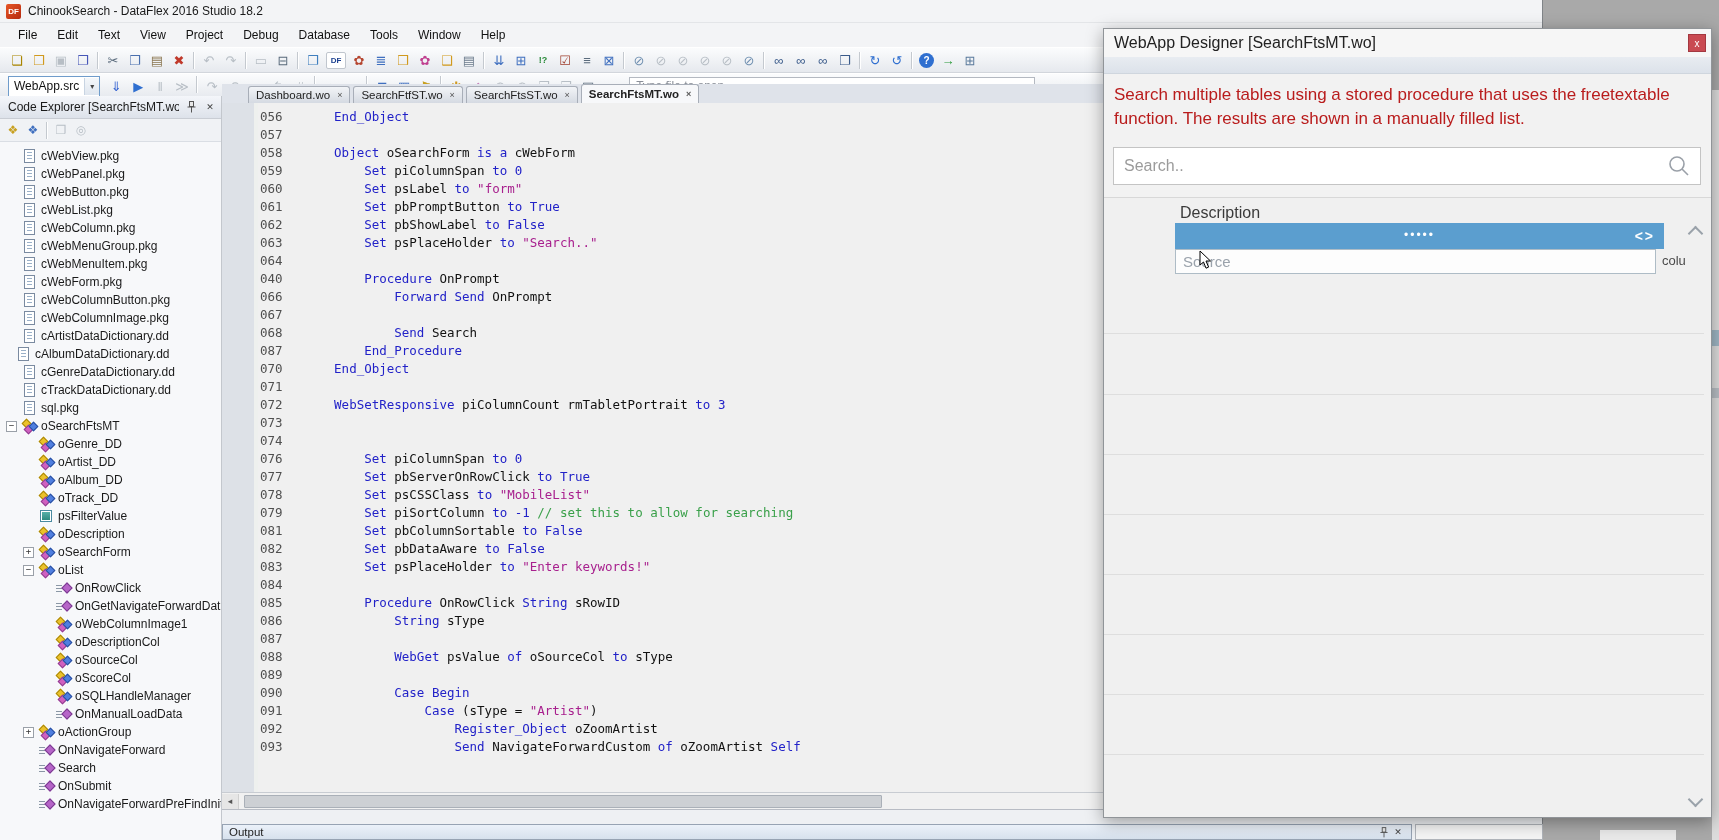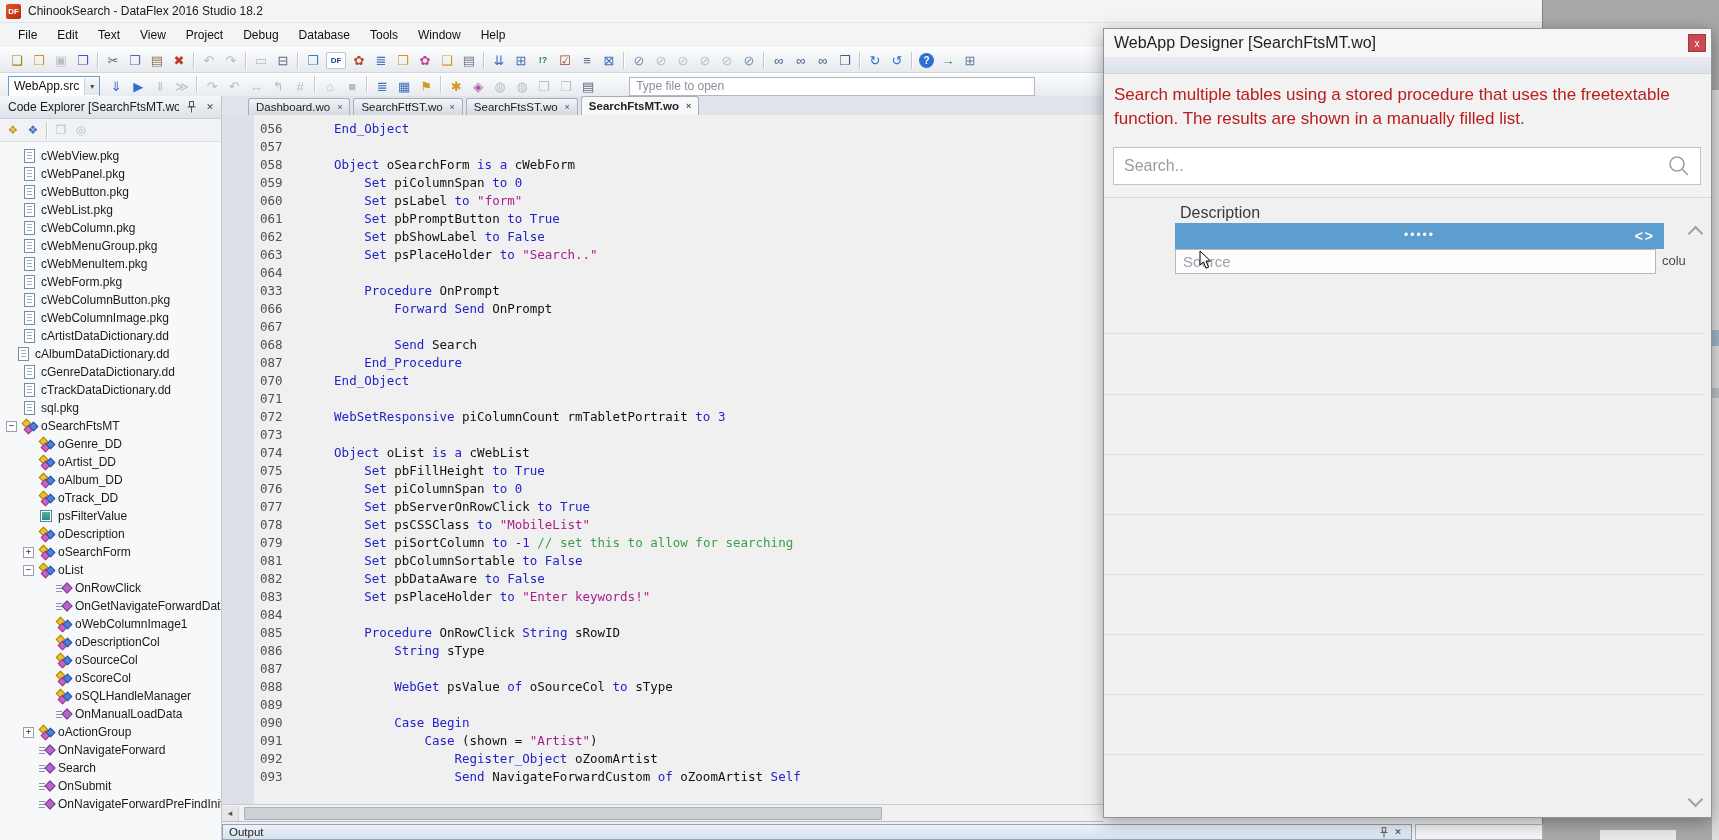--- a/index.html
+++ b/index.html
@@ -75,21 +75,21 @@
   .ic-mth::before{content:"";position:absolute;left:0;top:4px;width:6px;height:8px;
     background:repeating-linear-gradient(to bottom,#8a97a5 0 1px,transparent 1px 3px);}
   .ic-mth i{left:7px;top:3px;width:6px;height:6px;transform:rotate(45deg);
     background:#b665c8;border:1px solid #7a3a90;}
   .ic-prop::before{content:"";position:absolute;left:1px;top:1px;width:10px;height:10px;
     background:#fff;border:1px solid #4a8aa0;}
   .ic-prop::after{content:"";position:absolute;left:3px;top:3px;width:8px;height:8px;
     background:linear-gradient(#58b0a8,#2f8a80);}
 
   
-  .editor{position:absolute;left:222px;top:96px;width:881px;height:726px;
+  .editor{position:absolute;left:222px;top:84px;width:881px;height:726px;
     background:#f0f0f0;border-bottom:1px solid #b8bcc4;box-sizing:border-box;}
   .tabstrip{height:19px;display:flex;align-items:flex-end;background:#dfe3ea;
     border-bottom:1px solid #98a0ac;padding-left:26px;}
   .tab{height:16px;display:flex;align-items:center;padding:0 7px;font-size:11.5px;
     color:#222;background:linear-gradient(#f2f4f7,#d5dae2);border:1px solid #a8aeb8;
     border-bottom:none;border-radius:3px 3px 0 0;margin-right:3px;flex:none;}
   .tab.active{background:#f7f8fa;font-weight:bold;height:18px;}
   .tab .tx{margin-left:7px;font-size:9px;color:#555;}
   .code{position:absolute;top:19px;left:0;right:0;bottom:16px;overflow:hidden;
     font-family:"DejaVu Sans Mono",monospace;font-size:12.5px;
@@ -616,21 +616,21 @@
           </div>
           <div class="codeline">
             <span class="lnum">063</span>
             <span class="ltext" style="padding-left: 8ch;"><span class="tk-k">Set </span><span class="tk-i">psPlaceHolder </span><span class="tk-k">to </span><span class="tk-s">"Search.."</span></span>
           </div>
           <div class="codeline">
             <span class="lnum">064</span>
             <span class="ltext" style="padding-left: 0ch;"></span>
           </div>
           <div class="codeline">
-            <span class="lnum">033</span>
+            <span class="lnum">040</span>
             <span class="ltext" style="padding-left: 8ch;"><span class="tk-k">Procedure </span><span class="tk-i">OnPrompt</span></span>
           </div>
           <div class="codeline">
             <span class="lnum">066</span>
             <span class="ltext" style="padding-left: 12ch;"><span class="tk-k">Forward Send </span><span class="tk-i">OnPrompt</span></span>
           </div>
           <div class="codeline">
             <span class="lnum">067</span>
             <span class="ltext" style="padding-left: 0ch;"></span>
           </div>
@@ -653,25 +653,20 @@
           <div class="codeline">
             <span class="lnum">072</span>
             <span class="ltext" style="padding-left: 4ch;"><span class="tk-k">WebSetResponsive </span><span class="tk-i">piColumnCount rmTabletPortrait </span><span class="tk-k">to </span><span class="tk-n">3</span></span>
           </div>
           <div class="codeline">
             <span class="lnum">073</span>
             <span class="ltext" style="padding-left: 0ch;"></span>
           </div>
           <div class="codeline">
             <span class="lnum">074</span>
-            <span class="ltext" style="padding-left: 4ch;"><span class="tk-k">Object </span><span class="tk-i">oList </span><span class="tk-k">is a </span><span class="tk-i">cWebList</span></span>
-          </div>
-          <div class="codeline">
-            <span class="lnum">075</span>
-            <span class="ltext" style="padding-left: 8ch;"><span class="tk-k">Set </span><span class="tk-i">pbFillHeight </span><span class="tk-k">to </span><span class="tk-k">True</span></span>
           </div>
           <div class="codeline">
             <span class="lnum">076</span>
             <span class="ltext" style="padding-left: 8ch;"><span class="tk-k">Set </span><span class="tk-i">piColumnSpan </span><span class="tk-k">to </span><span class="tk-n">0</span></span>
           </div>
           <div class="codeline">
             <span class="lnum">077</span>
             <span class="ltext" style="padding-left: 8ch;"><span class="tk-k">Set </span><span class="tk-i">pbServerOnRowClick </span><span class="tk-k">to </span><span class="tk-k">True</span></span>
           </div>
           <div class="codeline">
@@ -717,21 +712,21 @@
           <div class="codeline">
             <span class="lnum">089</span>
             <span class="ltext" style="padding-left: 0ch;"></span>
           </div>
           <div class="codeline">
             <span class="lnum">090</span>
             <span class="ltext" style="padding-left: 12ch;"><span class="tk-k">Case Begin</span></span>
           </div>
           <div class="codeline">
             <span class="lnum">091</span>
-            <span class="ltext" style="padding-left: 16ch;"><span class="tk-k">Case </span><span class="tk-i">(shown = </span><span class="tk-s">"Artist"</span><span class="tk-i">)</span></span>
+            <span class="ltext" style="padding-left: 16ch;"><span class="tk-k">Case </span><span class="tk-i">(sType = </span><span class="tk-s">"Artist"</span><span class="tk-i">)</span></span>
           </div>
           <div class="codeline">
             <span class="lnum">092</span>
             <span class="ltext" style="padding-left: 20ch;"><span class="tk-k">Register_Object </span><span class="tk-i">oZoomArtist</span></span>
           </div>
           <div class="codeline">
             <span class="lnum">093</span>
             <span class="ltext" style="padding-left: 20ch;"><span class="tk-k">Send </span><span class="tk-i">NavigateForwardCustom </span><span class="tk-k">of </span><span class="tk-i">oZoomArtist </span><span class="tk-k">Self</span></span>
           </div>
         </div>

